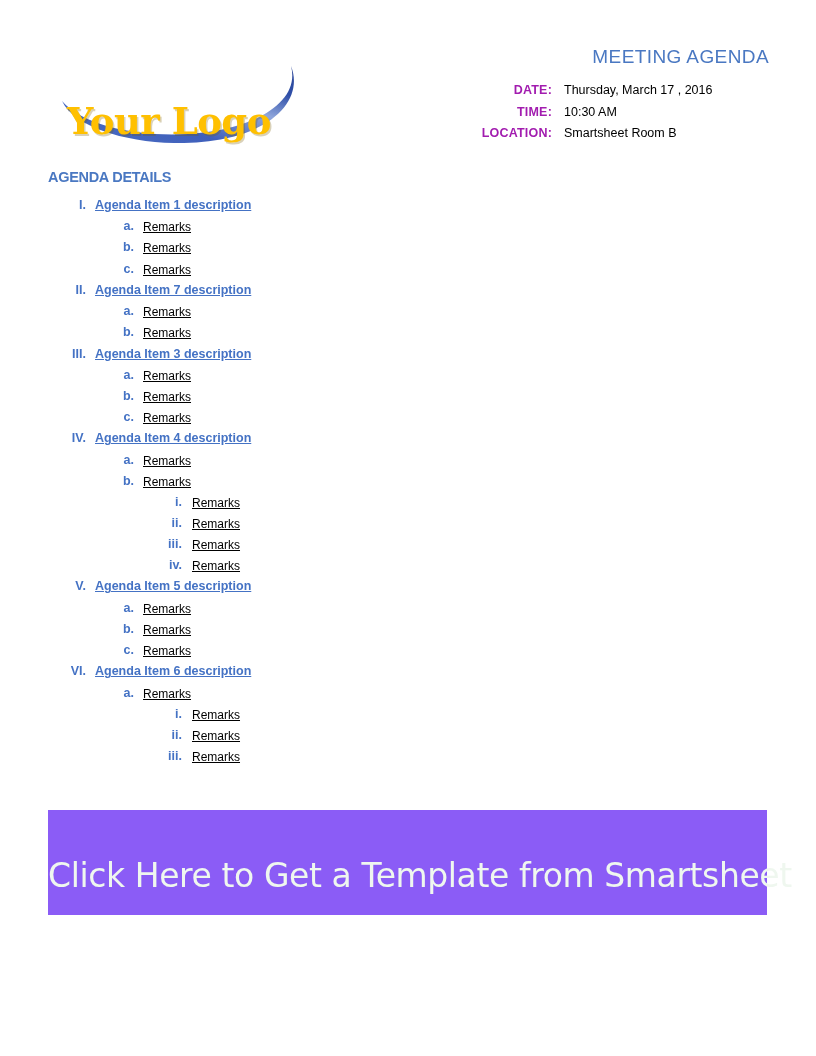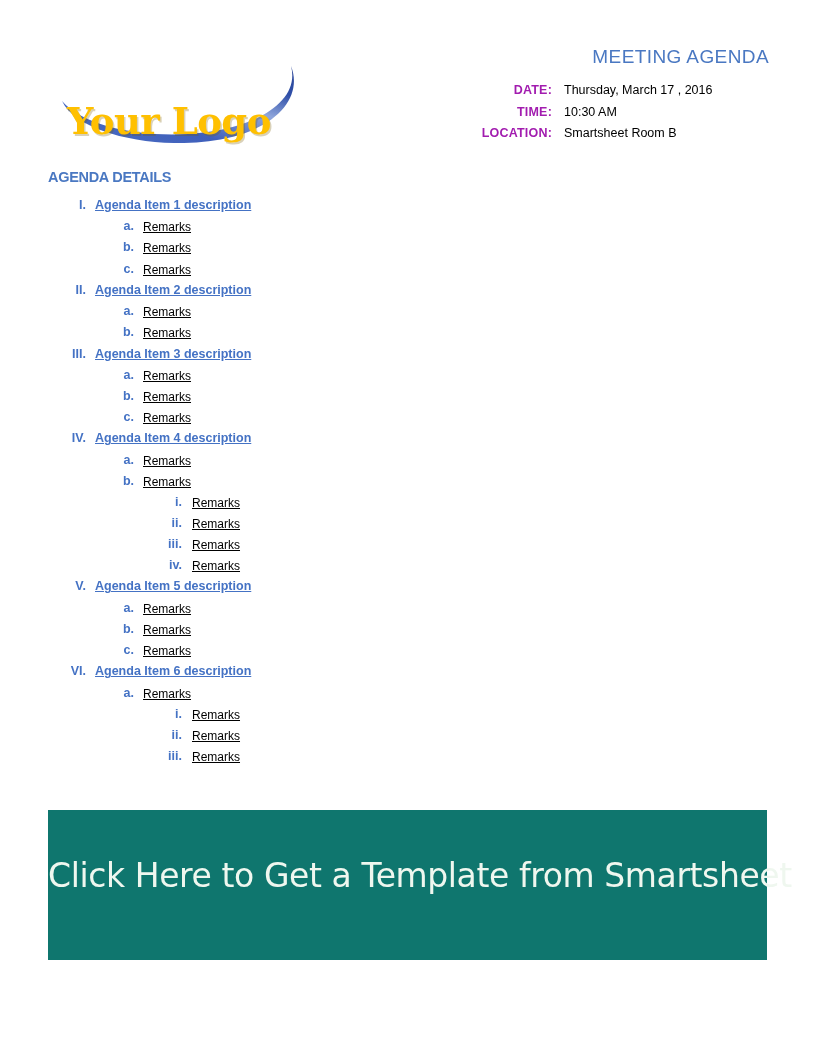--- a/index.html
+++ b/index.html
@@ -173,22 +173,22 @@
     color: #000000;
     top: 3px;
   }
 
   
   .cta-banner {
     position: absolute;
     left: 48px;
     top: 810px;
     width: 719px;
-    height: 150px;
-    background: #0f766e;
+    height: 105px;
+    background: #8b5cf6;
     cursor: pointer;
   }
   .cta-text {
     position: absolute;
     left: 0;
     right: 0;
     top: 46px;
     text-align: center;
     color: #EFF7EF;
     font-size: 33px;
@@ -254,21 +254,21 @@
     <div class="row lvl2">
       <span class="marker">b.</span>
       <span class="label">Remarks</span>
     </div>
     <div class="row lvl2">
       <span class="marker">c.</span>
       <span class="label">Remarks</span>
     </div>
     <div class="row lvl1">
       <span class="marker">II.</span>
-      <span class="label">Agenda Item 2 description</span>
+      <span class="label">Agenda Item 7 description</span>
     </div>
     <div class="row lvl2">
       <span class="marker">a.</span>
       <span class="label">Remarks</span>
     </div>
     <div class="row lvl2">
       <span class="marker">b.</span>
       <span class="label">Remarks</span>
     </div>
     <div class="row lvl1">

